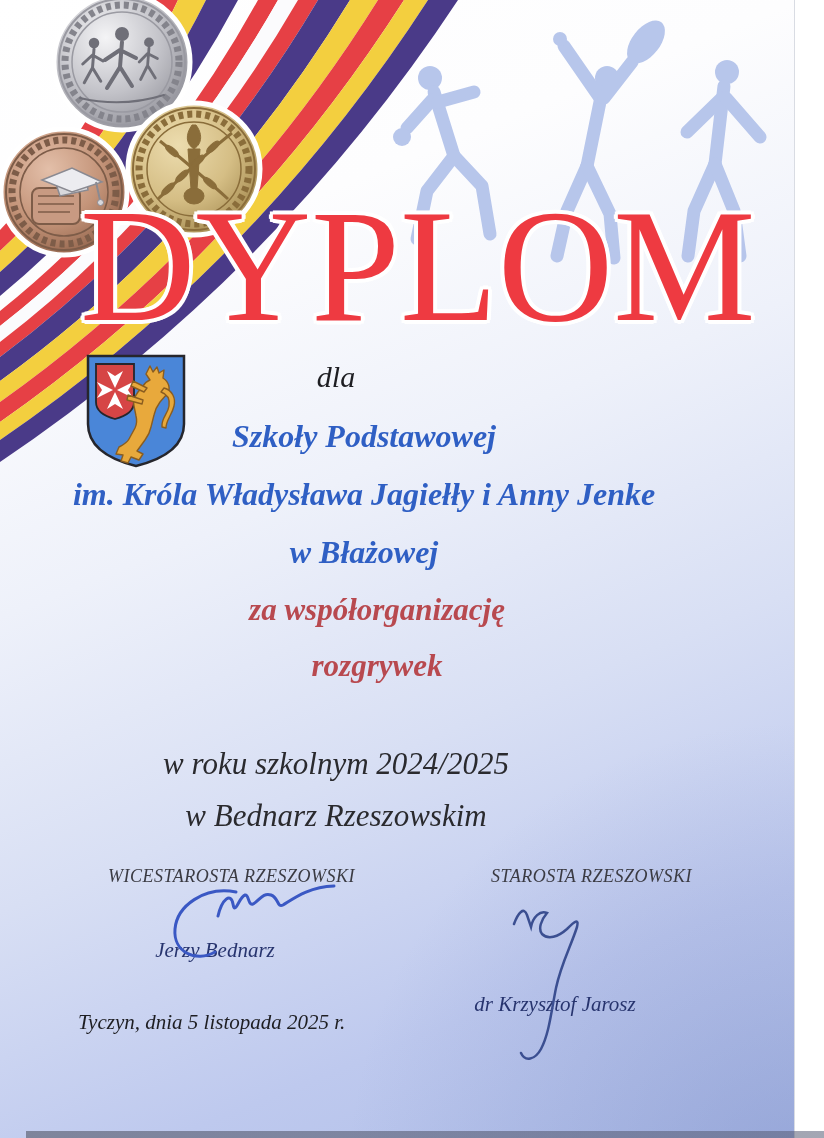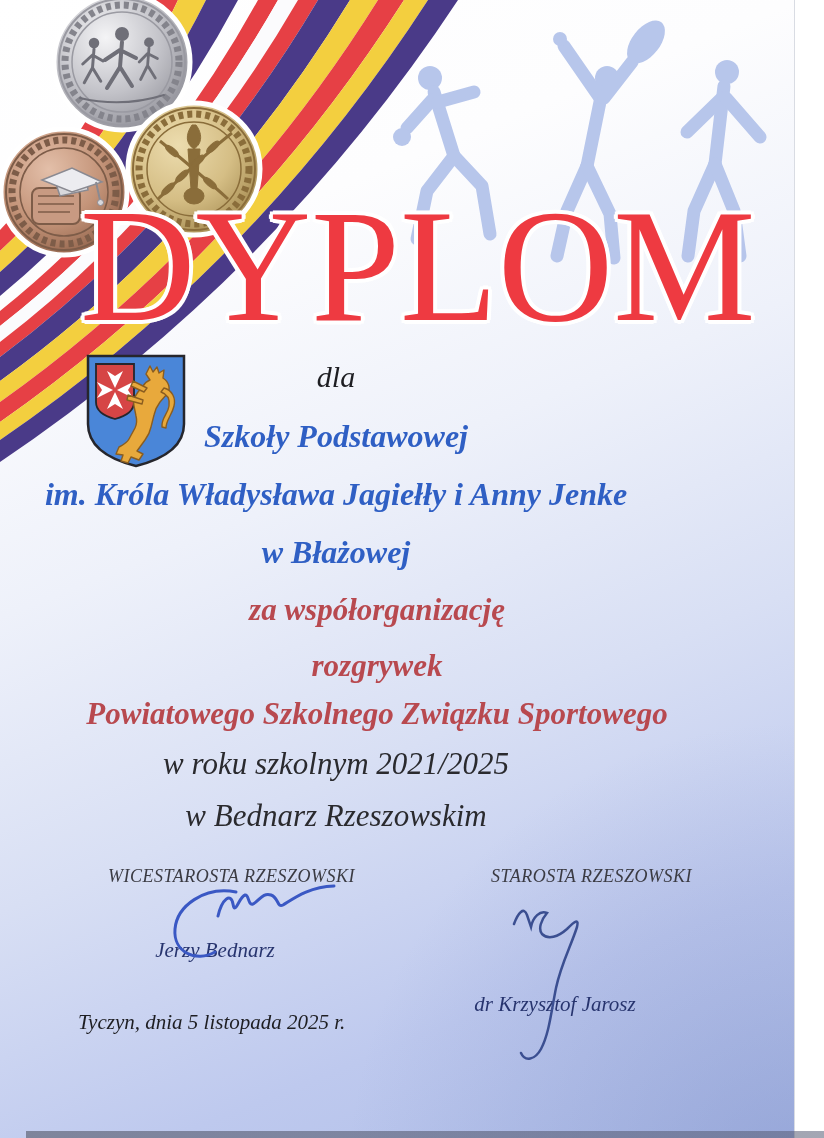--- a/index.html
+++ b/index.html
@@ -15,21 +15,21 @@
   
   .title{
     position:absolute; left:80px; top:186px; width:700px;
     font-size:160px; line-height:1; font-weight:400; letter-spacing:0px;
     color:var(--title-red,#ee3a41); white-space:nowrap;
     text-shadow:-3px -3px 0 #fff,3px -3px 0 #fff,-3px 3px 0 #fff,3px 3px 0 #fff,0 -4px 0 #fff,0 4px 0 #fff,-4px 0 0 #fff,4px 0 0 #fff;
   }
   
   .line{position:absolute; left:0; width:672px; text-align:center; font-style:italic; white-space:nowrap;}
   .intro{top:360px; font-size:30px; color:#1e1e22;}
-  .blue{font-weight:bold; color:var(--recipient-blue,#2f5fc4);}
+  .blue{font-weight:bold; color:var(--recipient-blue,#2f5fc4);padding-left:28px;}
   .rec1{top:418px; font-size:32px;}
   .rec2{top:476px; font-size:32px;}
   .rec3{top:534px; font-size:32px;}
   .red{font-weight:bold; color:var(--reason-red,#b8494f);margin-left:41px;}
   .rea1{top:592px; font-size:31px;}
   .rea2{top:648px; font-size:31px;}
   .rea3{top:696px; font-size:31px;}
   .dark{color:var(--body-dark,#2a2a2e);}
   .det1{top:746px; font-size:31px;}
   .det2{top:798px; font-size:31px;}
@@ -193,22 +193,21 @@
       <path d="M58,52 l-15,-4 1,-5 15,5 z"></path>
     </g>
   </svg>
 
   <div class="line intro">dla</div>
   <div class="line blue rec1">Szkoły Podstawowej</div>
   <div class="line blue rec2">im. Króla Władysława Jagiełły i Anny Jenke</div>
   <div class="line blue rec3">w Błażowej</div>
   <div class="line red rea1">za współorganizację</div>
   <div class="line red rea2">rozgrywek</div>
-  <div class="line red rea3">Powiatowego Szkolnego Związku Sportowego</div>
-  <div class="line dark det1">w roku szkolnym 2021/2025</div>
+  <div class="line dark det1">w roku szkolnym 2024/2025</div>
   <div class="line dark det2">w Bednarz Rzeszowskim</div>
 
   <div class="sigcol left">
     <div class="sigtitle">WICESTAROSTA RZESZOWSKI</div>
   </div>
   <div class="sigcol right">
     <div class="sigtitle">STAROSTA RZESZOWSKI</div>
   </div>
 
   <div class="signame left">Jerzy Bednarz</div>

